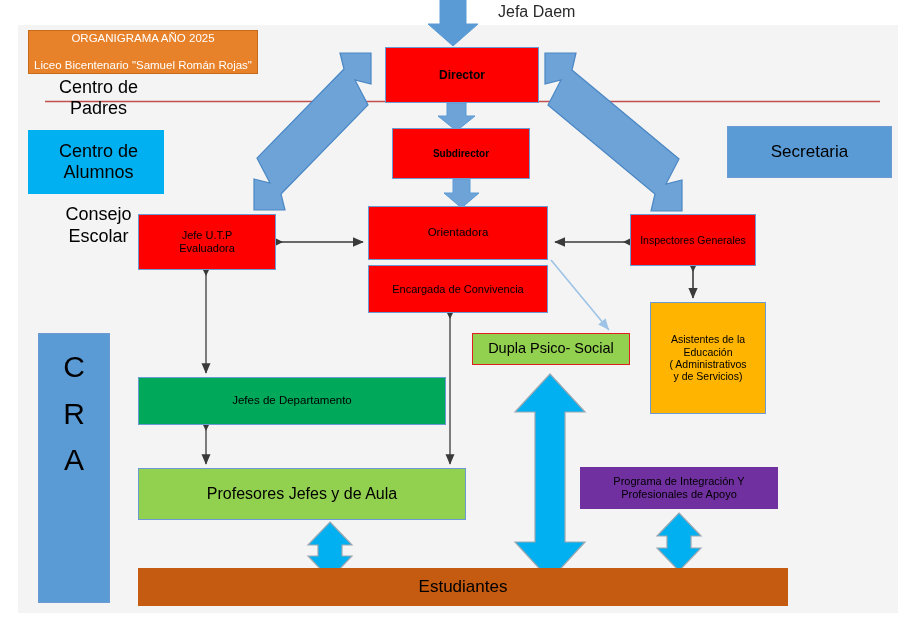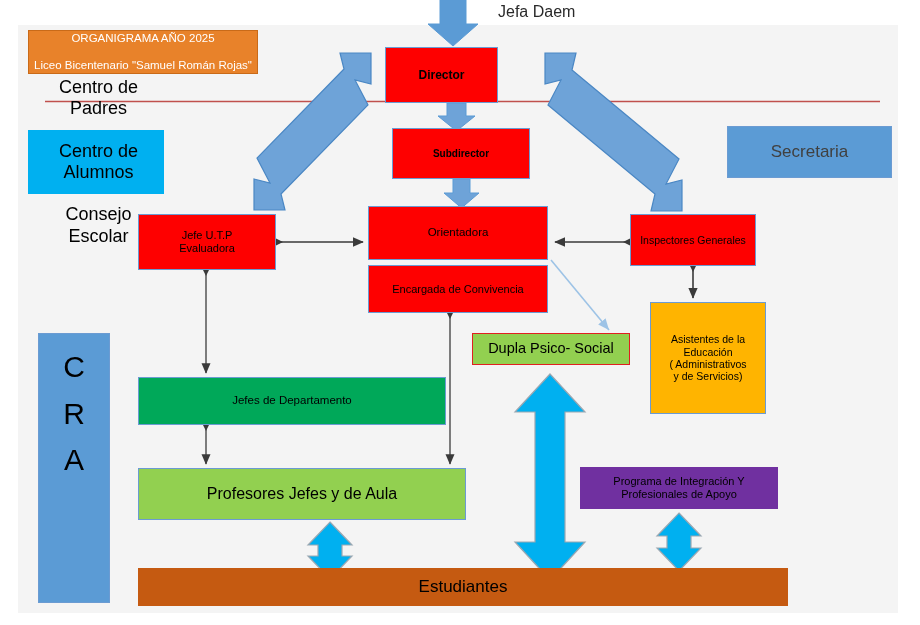--- a/index.html
+++ b/index.html
@@ -30,30 +30,30 @@
   #jefa-daem{
     left:498px;top:0px;width:180px;height:24px;
     font-size:16px;color:#2a2a2a;justify-content:flex-start;text-align:center;
   }
   #title-box{
     left:28px;top:30px;width:230px;height:44px;
     background:#e8822a;border:1px solid #c96a18;
     color:#ffffff;font-size:11.5px;
   }
   #director{
-    left:385px;top:47px;width:113px;height:56px;
+    left:385px;top:47px;width:154px;height:56px;
     background:#fe0000;font-size:12px;font-weight:bold;
   }
   #subdirector{
     left:392px;top:128px;width:138px;height:51px;
     background:#fe0000;font-size:10px;font-weight:bold;
   }
   #secretaria{
     left:727px;top:126px;width:165px;height:52px;
-    background:#5b9bd5;font-size:17px;color:#404040;
+    background:#5b9bd5;font-size:17px;color:#000000;
   }
   #centros{
     left:28px;top:130px;width:136px;height:64px;
     background:#00b0f0;font-size:18px;
     justify-content:flex-start;text-align:center;padding-left:5px;
   }
   #jefe-utp{
     left:138px;top:214px;width:138px;height:56px;
     background:#fe0000;font-size:11px;
   }

